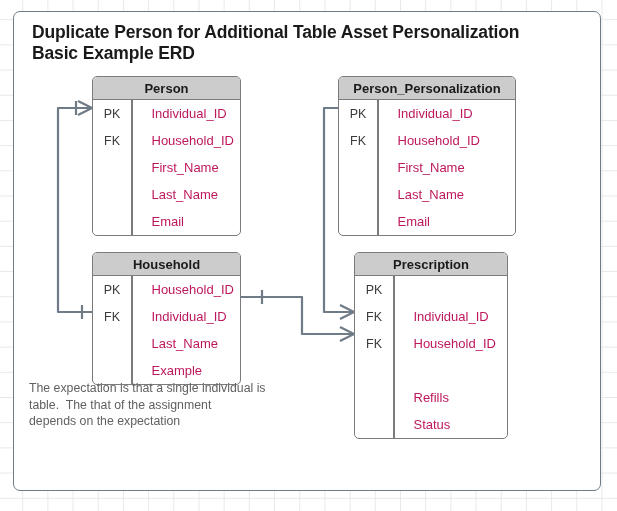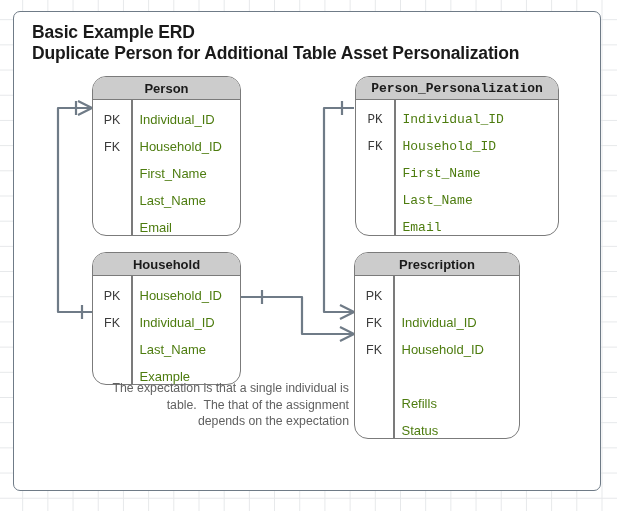--- a/index.html
+++ b/index.html
@@ -55,90 +55,90 @@
     position: absolute;
     left: 0; top: 0;
     width: 588px; height: 480px;
     pointer-events: none;
   }
   
   .entity {
     position: absolute;
     box-sizing: border-box;
     border: 1.5px solid #7b7b7b;
-    border-radius: 14px;
+    border-radius: 5px;
     background: #ffffff;
     overflow: hidden;
   }
   .entity-header {
     height: 23px;
     background: #cccccc;
     border-bottom: 1.5px solid #7b7b7b;
     display: flex;
     align-items: center;
     justify-content: center;
     font-size: 13px;
     font-weight: bold;
     color: #1a1a1a;
     box-sizing: border-box;
   }
   .entity-body {
     position: relative;
   }
   .attr-row {
     display: flex;
-    align-items: flex-end;
+    align-items: center;
     height: 27px;
     box-sizing: border-box;
   }
   .attr-key {
     width: 38px;
     flex: 0 0 38px;
     text-align: center;
     font-size: 12.5px;
     color: #3b3b3b;
     box-sizing: border-box;
   }
   .attr-sep {
     width: 1.5px;
     flex: 0 0 1.5px;
     align-self: stretch;
     background: #7b7b7b;
   }
   .attr-name {
     flex: 1 1 auto;
-    padding-left: 7px;
+    padding-left: 19px;
     font-size: 13px;
-    color: #4d7c0f;
+    color: #be185d;
     white-space: nowrap;
   }
   
   #caption {
     position: absolute;
     left: 15px; top: 368px;
     width: 320px;
-    text-align: right;
+    text-align: left;
     font-size: 12.3px;
     color: #616161;
     line-height: 16.5px;
   }
   .caption-line { white-space: pre; }
 </style>
 </head>
 <body>
 
 <div id="screen">
 
   <div id="grid-bg"></div>
 
   <div id="canvas-panel">
 
     <div id="title-block">
+      <div class="title-line">Duplicate Person for Additional Table Asset Personalization</div>
       <div class="title-line">Basic Example ERD</div>
-      <div class="title-line">Duplicate Person for Additional Table Asset Personalization</div>
     </div>
 
     <svg id="connectors" viewBox="0 0 588 480" width="588" height="480">
       <g fill="none" stroke="#6f7b87" stroke-width="2.2" stroke-linecap="butt" stroke-linejoin="round">
 
         <g>
           <path d="M 78,300 L 44,300 L 44,96 L 78,96"></path>
 
           <line x1="68" y1="293" x2="68" y2="307" stroke-width="2.2"></line>
 
@@ -185,21 +185,21 @@
           <span class="attr-name">Last_Name</span>
         </div>
         <div class="attr-row">
           <span class="attr-key"></span>
           <span class="attr-sep"></span>
           <span class="attr-name">Email</span>
         </div>
       </div>
     </div>
 
-    <div class="entity" id="entity-person-personalization" style="left:341px; top:64px; width:204px;font-family:Liberation Mono, monospace;">
+    <div class="entity" id="entity-person-personalization" style="left:324px; top:64px; width:178px;">
       <div class="entity-header">Person_Personalization</div>
       <div class="entity-body">
         <div class="attr-row">
           <span class="attr-key">PK</span>
           <span class="attr-sep"></span>
           <span class="attr-name">Individual_ID</span>
         </div>
         <div class="attr-row">
           <span class="attr-key">FK</span>
           <span class="attr-sep"></span>
@@ -242,21 +242,21 @@
           <span class="attr-name">Last_Name</span>
         </div>
         <div class="attr-row">
           <span class="attr-key"></span>
           <span class="attr-sep"></span>
           <span class="attr-name">Example</span>
         </div>
       </div>
     </div>
 
-    <div class="entity" id="entity-prescription" style="left:340px; top:240px; width:166px;">
+    <div class="entity" id="entity-prescription" style="left:340px; top:240px; width:154px;">
       <div class="entity-header">Prescription</div>
       <div class="entity-body">
         <div class="attr-row">
           <span class="attr-key">PK</span>
           <span class="attr-sep"></span>
         </div>
         <div class="attr-row">
           <span class="attr-key">FK</span>
           <span class="attr-sep"></span>
           <span class="attr-name">Individual_ID</span>

